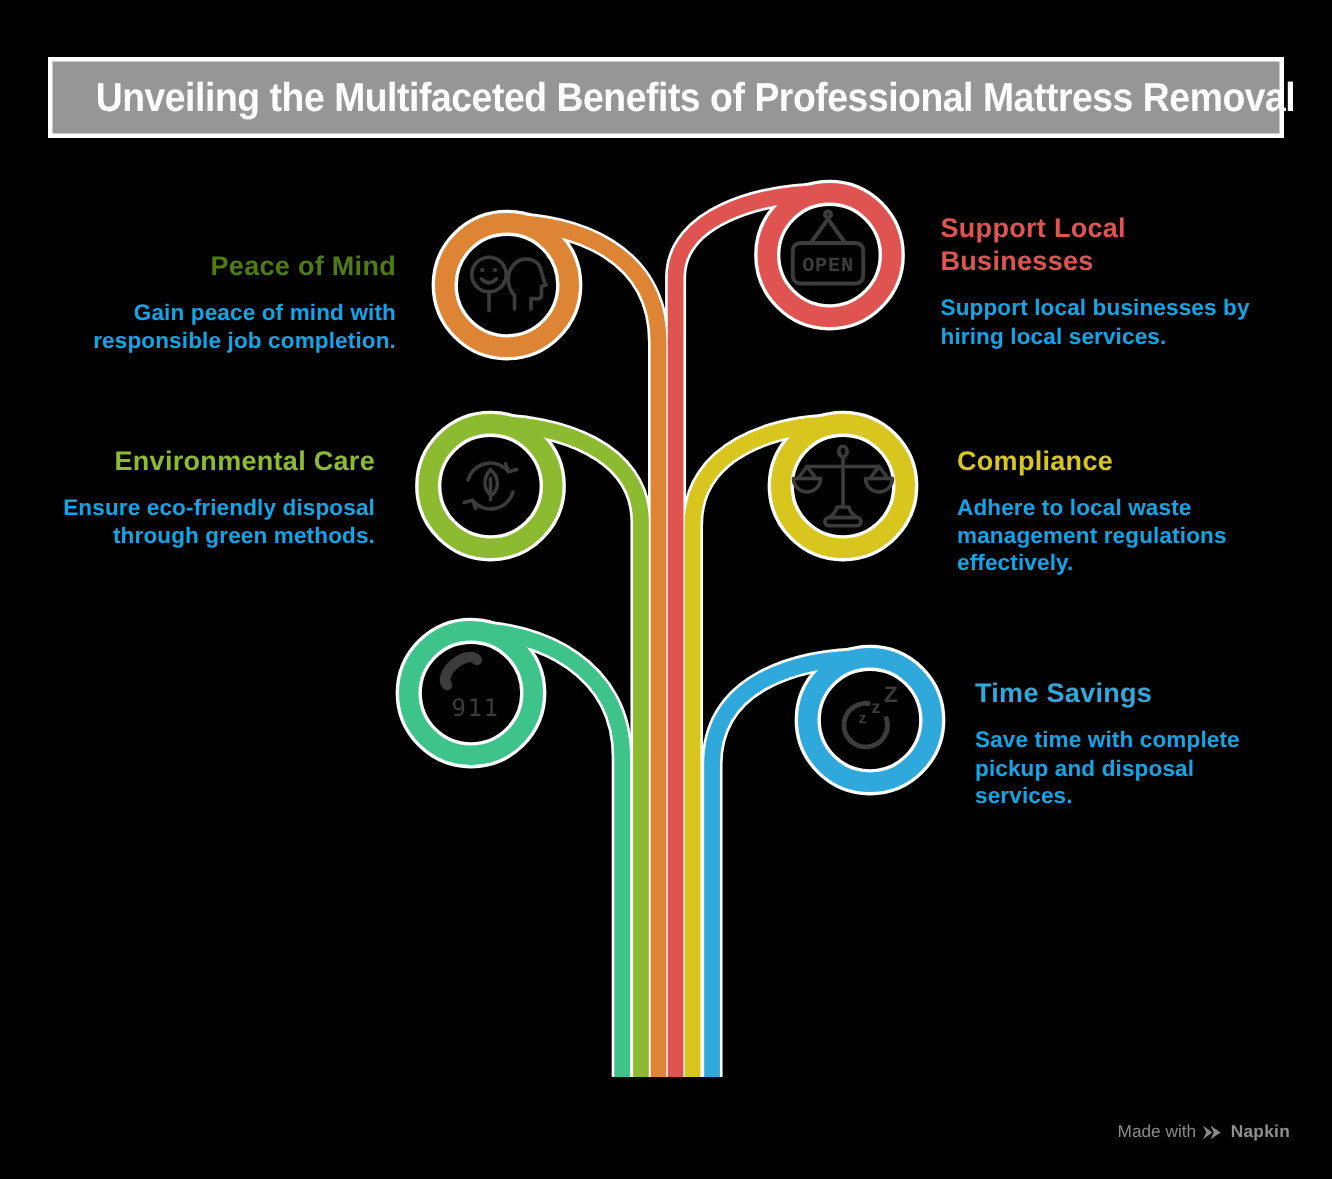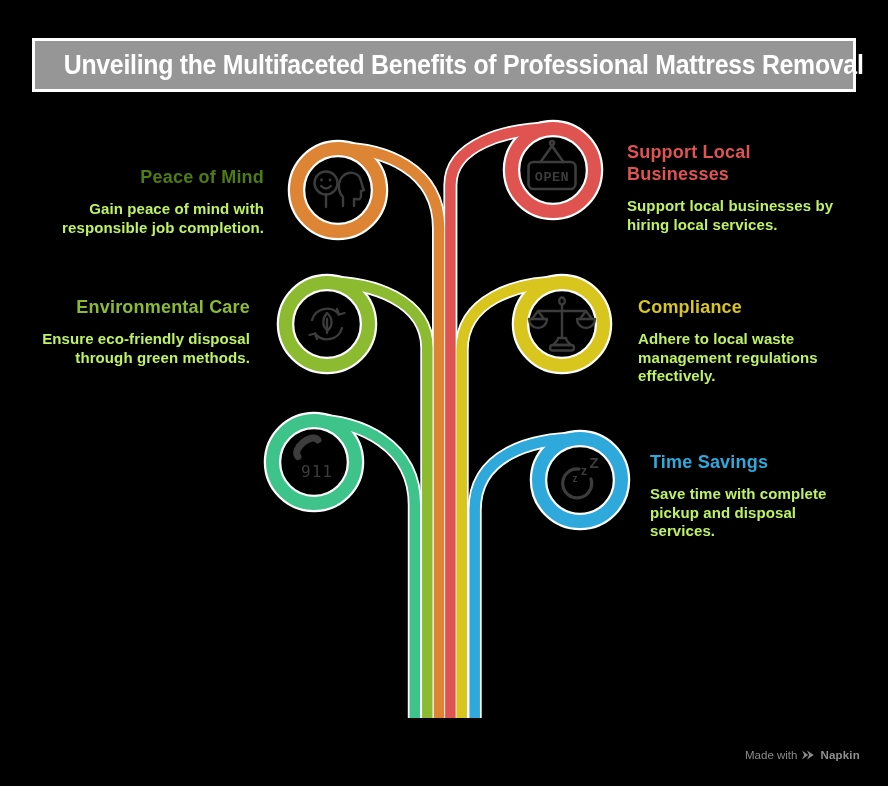--- a/index.html
+++ b/index.html
@@ -11,21 +11,21 @@
              align-items:center;justify-content:center;padding-left:40px;}
   .title-bar span{display:inline-block;font-size:27px;font-weight:bold;color:#fff;
                   white-space:nowrap;transform:scaleX(.92);transform-origin:center;
                   letter-spacing:-.3px;}
   
   .benefit{position:absolute;width:232px;}
   .benefit.left{text-align:right;}
   .benefit.right{text-align:left;}
   .benefit h2{margin:0 0 12px 0;font-size:18px;line-height:22px;font-weight:bold;
               white-space:pre-line;letter-spacing:.2px;}
-  .benefit p{margin:0;font-size:15px;line-height:18.5px;color:#bef264;font-weight:bold;
+  .benefit p{margin:0;font-size:15px;line-height:18.5px;color:#0ea5e9;font-weight:bold;
              white-space:pre-line;letter-spacing:.1px;}
   #b-peace{right:624px;top:166px;}
   #b-support{left:627px;top:141px;}
   #b-env{right:638px;top:296px;}
   #b-compliance{left:638px;top:296px;}
   #b-safety{right:648px;top:429px;}
   #b-time{left:650px;top:451px;}
   
   #tree{position:absolute;left:0;top:0;}
   

